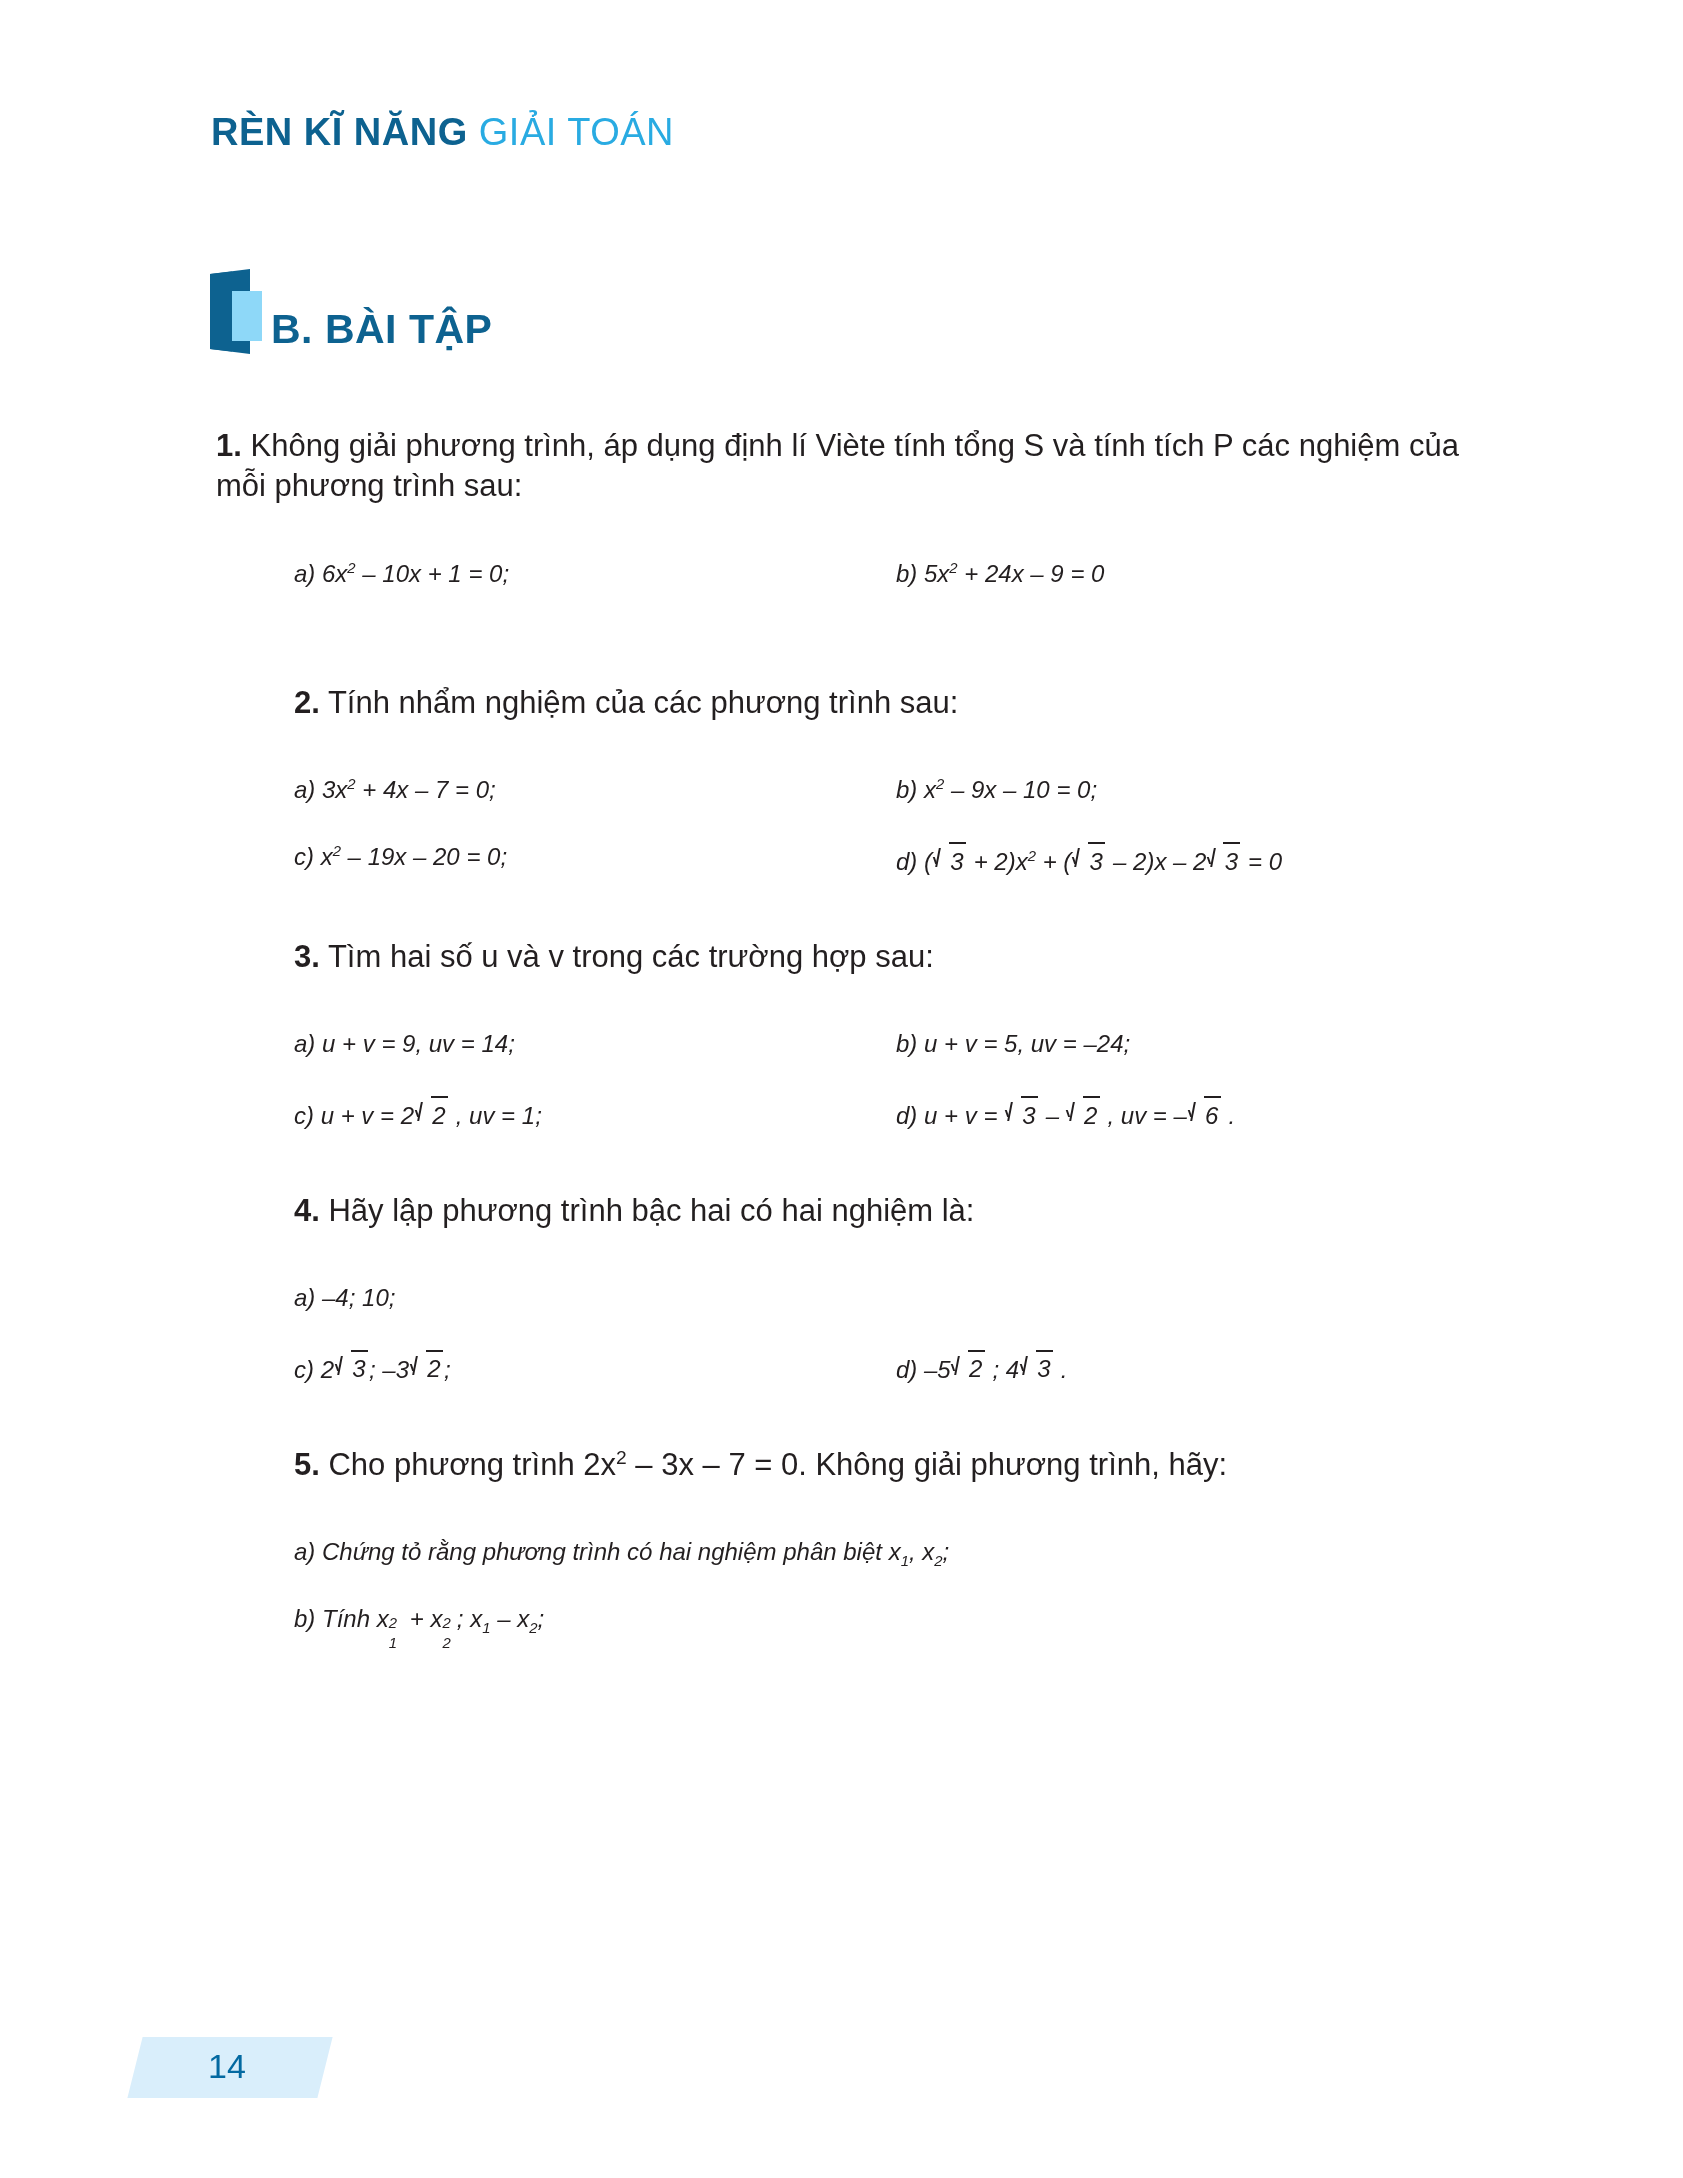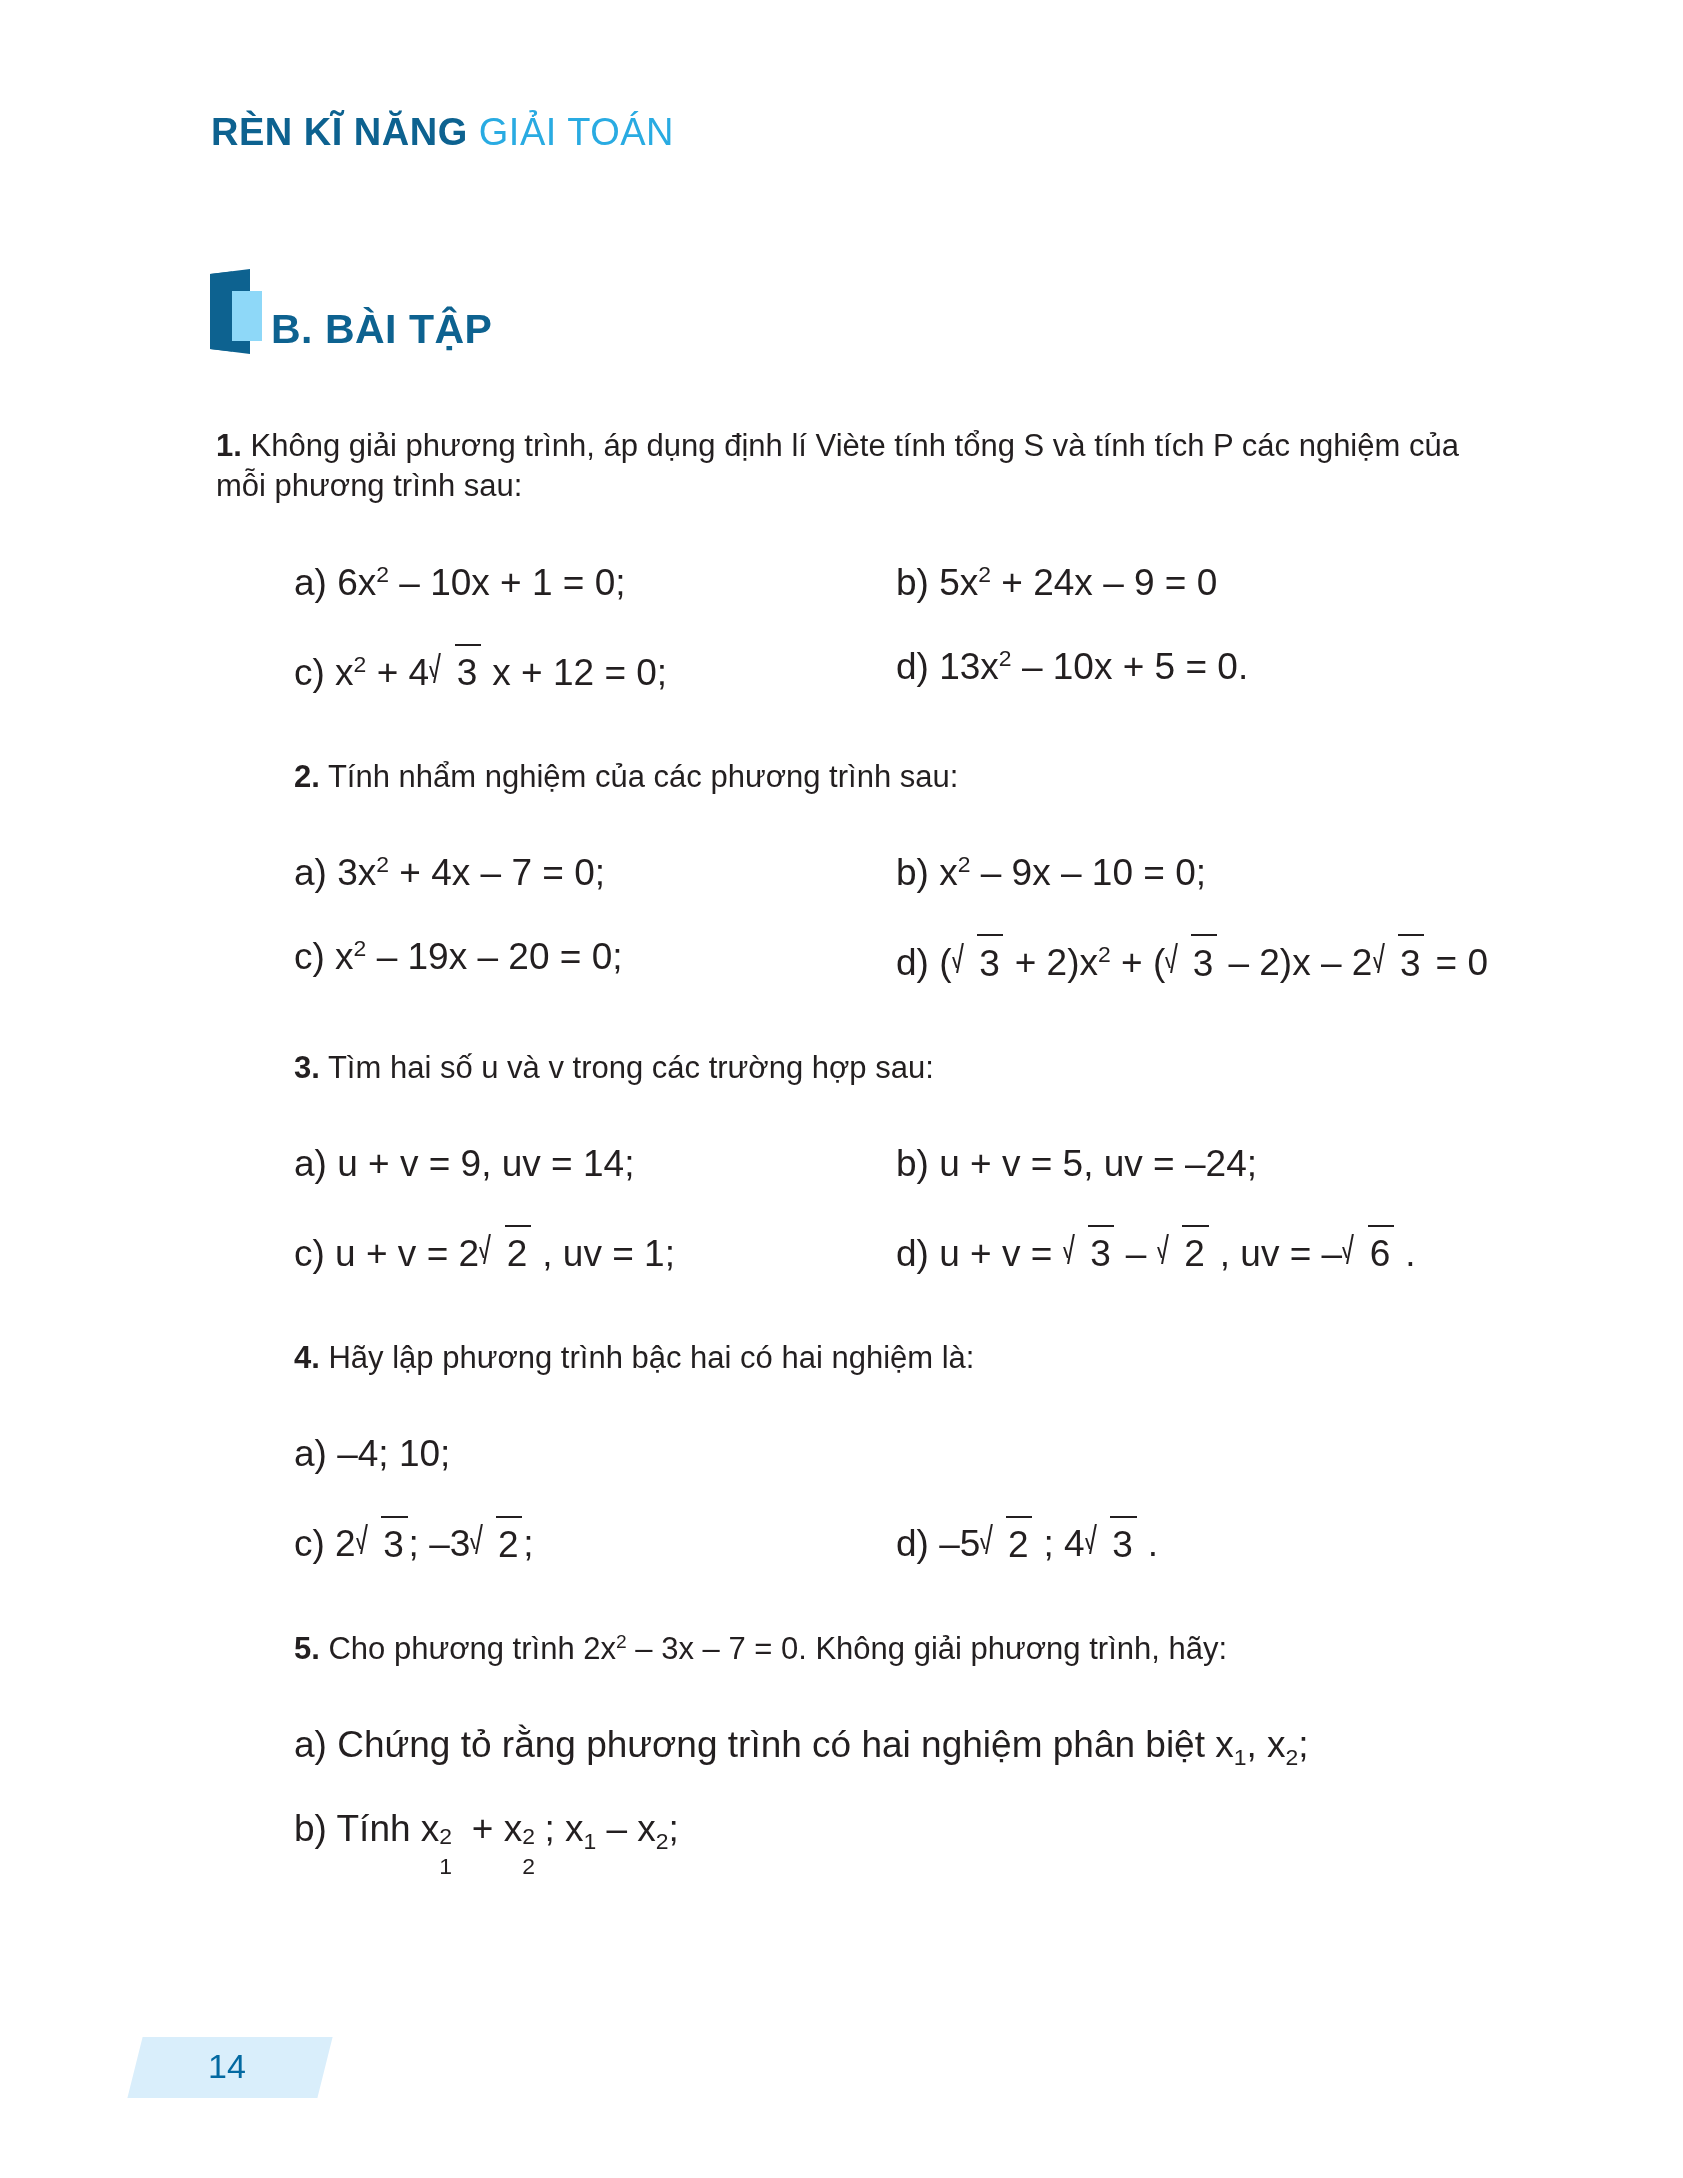--- a/index.html
+++ b/index.html
@@ -120,23 +120,24 @@
   .stem-wrap .first-ln { text-indent: 78px; }
 
   .num { font-weight: 700; }
 
   .row {
     display: flex;
     margin-left: 294px;
     margin-right: 158px;
   }
   .row .col {
-    font-size: 37px;
+    font-size: 24px;
     line-height: 1.35;
     white-space: nowrap;
+    font-style: italic;
   }
   .row .col.left  { width: 602px; flex: 0 0 602px; }
   .row .col.right { flex: 1 1 auto; }
 
   .gap-sm { height: 34px; }
   .gap-md { height: 51px; }
   .gap-lg { height: 59px; }
 
   
   sup, sub {
@@ -250,28 +251,20 @@
       <div class="gap-md"></div>
       <div class="row">
         <div class="col left">
           <span>a) 6x</span><sup>2</sup><span> – 10x + 1 = 0;</span>
         </div>
         <div class="col right">
           <span>b) 5x</span><sup>2</sup><span> + 24x – 9 = 0</span>
         </div>
       </div>
       <div class="gap-sm"></div>
-      <div class="row">
-        <div class="col left">
-          <span>c) x</span><sup>2</sup><span> + 4</span><span class="sqrt"><span class="rad">3</span></span><span> x + 12 = 0;</span>
-        </div>
-        <div class="col right">
-          <span>d) 13x</span><sup>2</sup><span> – 10x + 5 = 0.</span>
-        </div>
-      </div>
     </div>
 
     <div class="gap-lg"></div>
 
     <div class="prob">
       <div class="ptext stem">
         <span class="num">2.</span>
         <span>Tính nhẩm nghiệm của các phương trình sau:</span>
       </div>
       <div class="gap-md"></div>

